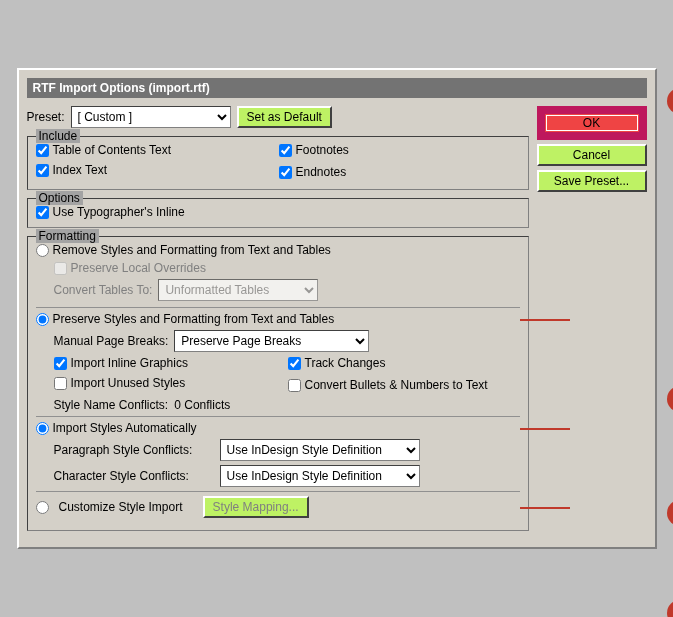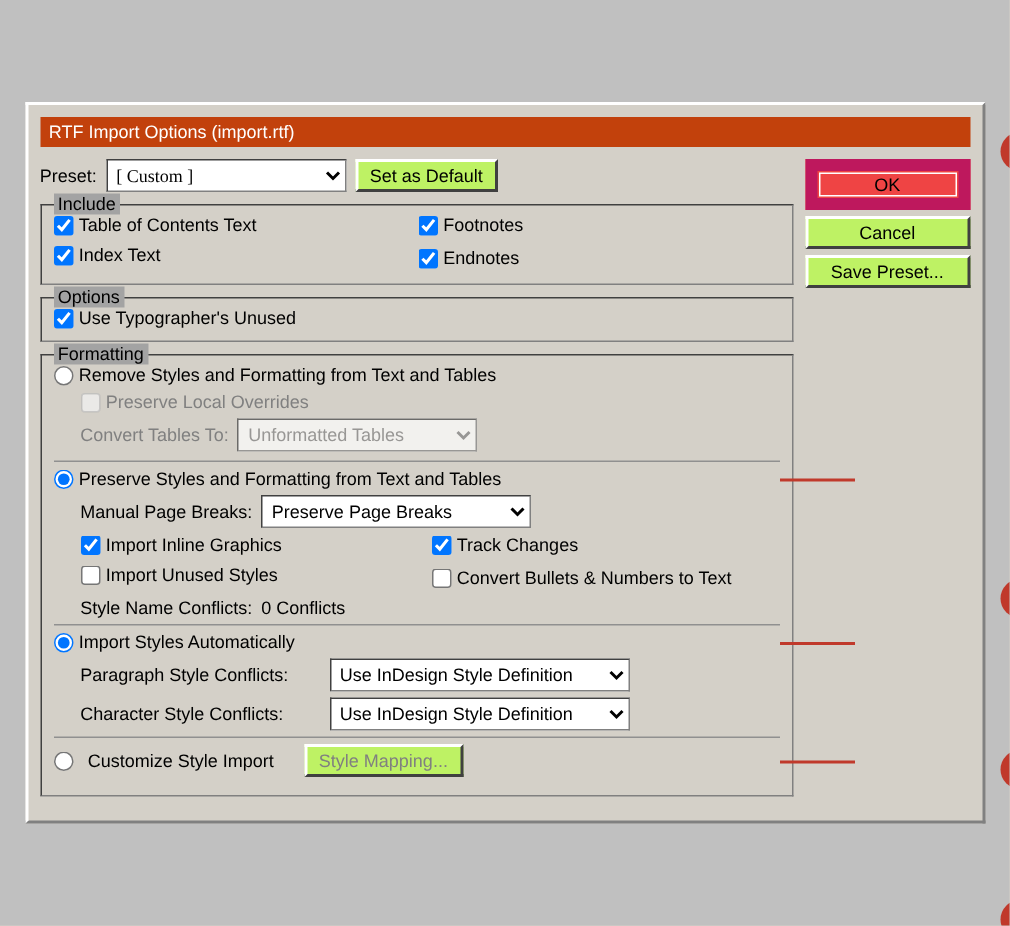--- a/index.html
+++ b/index.html
@@ -17,25 +17,25 @@
     .dialog {
       background: #d4d0c8;
       border: 2px solid #808080;
       border-top-color: #ffffff;
       border-left-color: #ffffff;
       width: 640px;
       padding: 8px;
       position: relative;
     }
     .title-bar {
-      background: #c2410c;
+      background: #737373;
       color: white;
       padding: 3px 6px;
       font-size: 12px;
-      font-weight: normal;
+      font-weight: bold;
       margin-bottom: 8px;
     }
     .dialog-body {
       display: flex;
       gap: 8px;
     }
     .left-panel {
       flex: 1;
     }
     .right-panel {
@@ -56,21 +56,20 @@
     }
     .preset-select {
       width: 160px;
       height: 22px;
       background: #ffffff;
       border: 1px solid #808080;
       border-top-color: #404040;
       border-left-color: #404040;
       font-size: 12px;
       padding: 0 2px;
-      font-family: Liberation Serif, serif;
     }
     .group-box {
       border: 1px solid #808080;
       border-top-color: #404040;
       border-left-color: #404040;
       padding: 6px 8px 8px 8px;
       margin-bottom: 8px;
       position: relative;
     }
     .group-label {
@@ -203,21 +202,21 @@
             <input type="checkbox" checked="" style="">
             <span>Endnotes</span>
           </div>
         </div>
       </div>
 
       <div class="group-box">
         <span class="group-label">Options</span>
         <div class="checkbox-row">
           <input type="checkbox" checked="" style="">
-          <span>Use Typographer's Unused</span>
+          <span>Use Typographer's Inline</span>
         </div>
       </div>
 
       <div class="group-box" style="position:relative;">
         <span class="group-label">Formatting</span>
 
         <div class="radio-row">
           <input type="radio" name="formatting" style="">
           <span>Remove Styles and Formatting from Text and Tables</span>
         </div>
@@ -238,21 +237,21 @@
 
         <div class="radio-row" style="position:relative;">
           <input type="radio" name="formatting" checked="" style="">
           <span>Preserve Styles and Formatting from Text and Tables</span>
 
           <div style="position:absolute; right:-50px; top:50%; height:2px; width:50px; background:#c0392b;"></div>
         </div>
 
         <div class="field-row indent">
           <span class="field-label">Manual Page Breaks:</span>
-          <select class="dropdown" style="width:180px;">
+          <select class="dropdown" style="width:195px;">
             <option>Preserve Page Breaks</option>
           </select>
         </div>
 
         <div class="two-col indent" style="margin-bottom:4px;">
           <div class="checkbox-row">
             <input type="checkbox" checked="" style="">
             <span>Import Inline Graphics</span>
           </div>
           <div class="checkbox-row">

